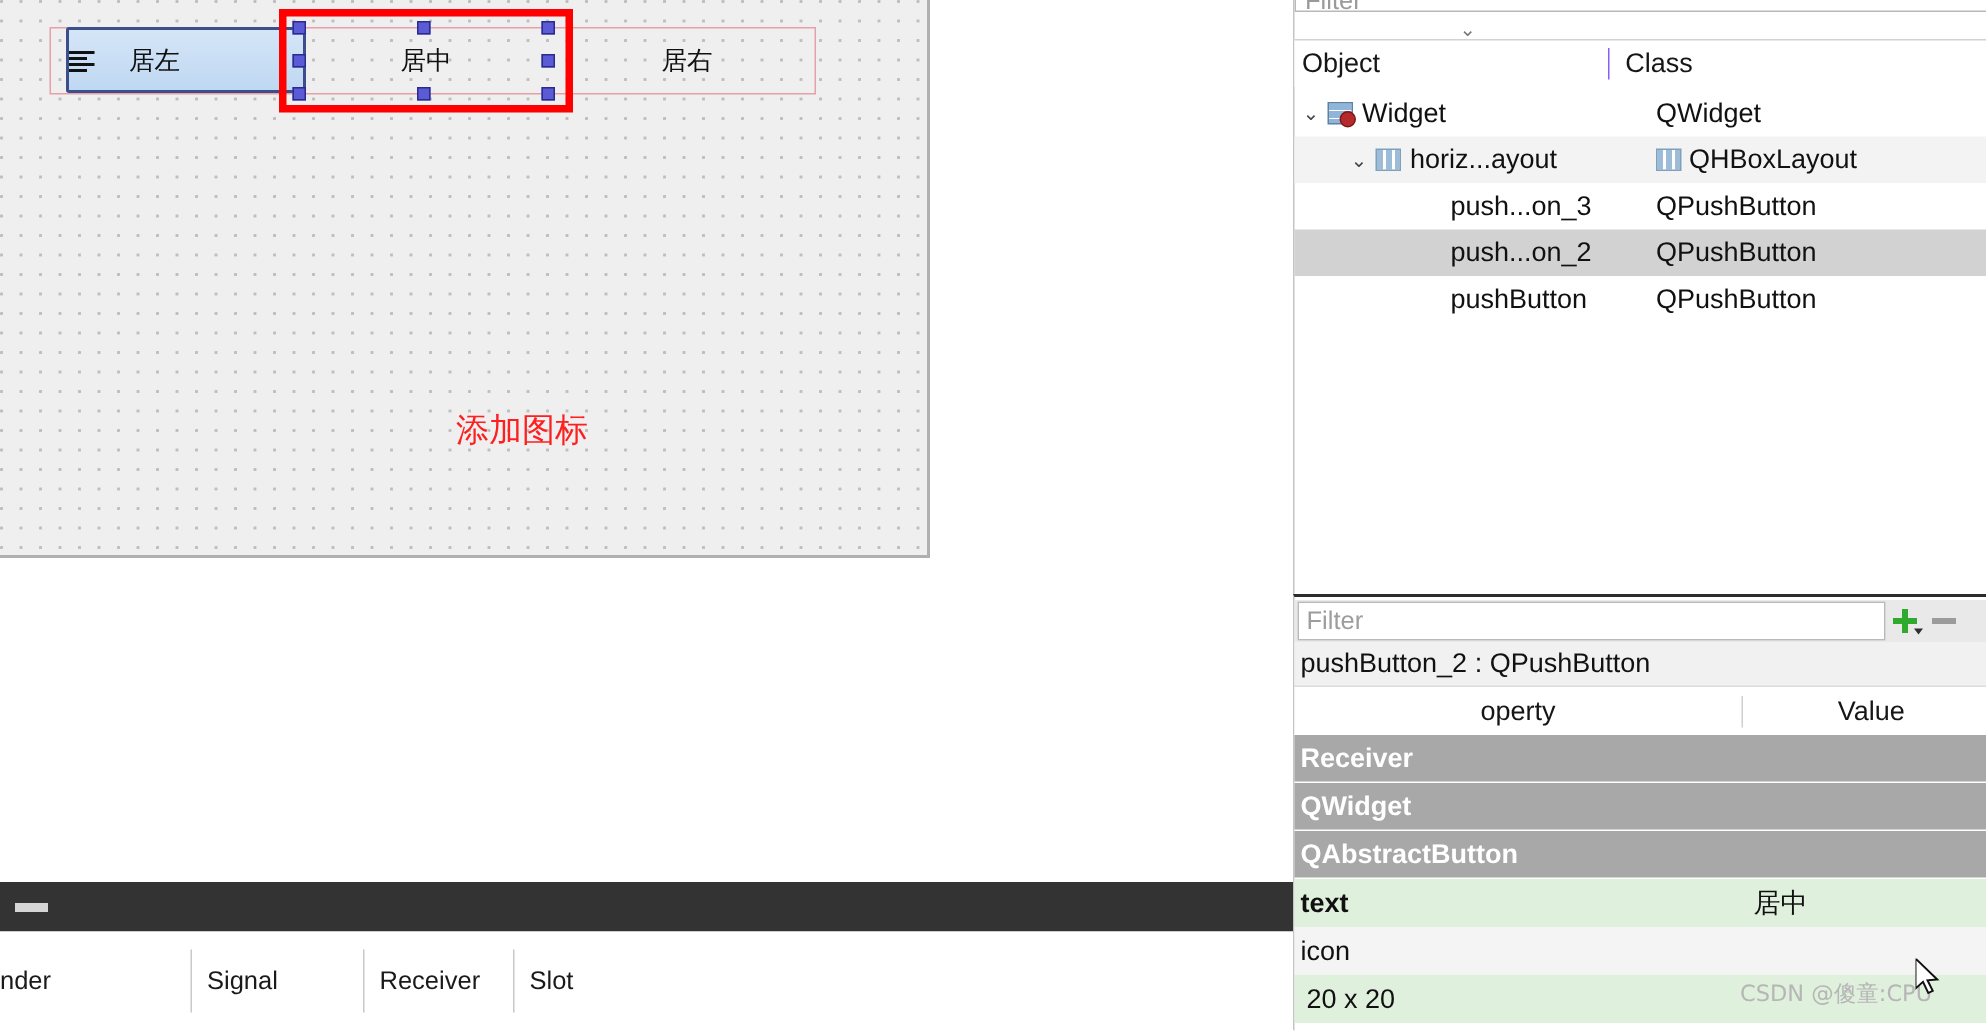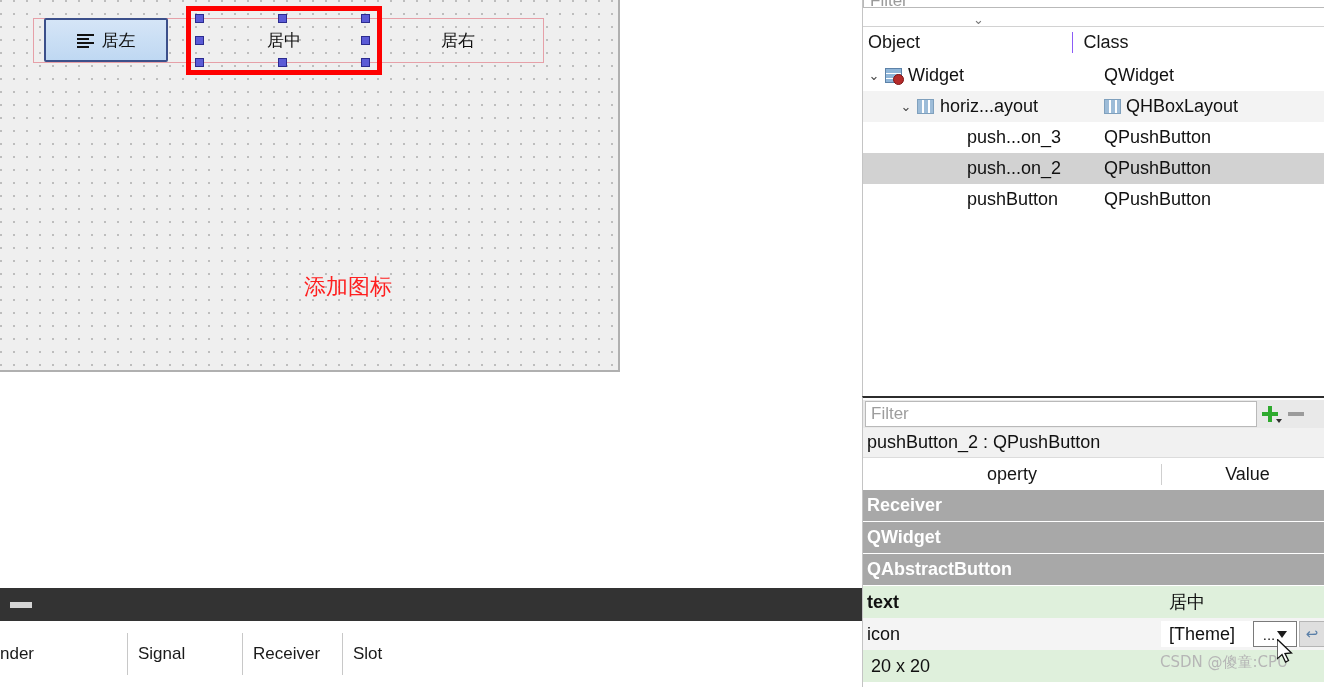--- a/index.html
+++ b/index.html
@@ -31,25 +31,25 @@
     border: 1px solid #e6a0a8;
     background: transparent;
   }
   .btn-cell {
     position: absolute; top: 0; height: 45px;
     display: flex; align-items: center; justify-content: center;
     font-family: "DejaVu Sans", "Liberation Sans", sans-serif;
     font-size: 17px; color: #101010;
   }
   #btn-left {
-    left: 44px; top: 18px; width: 124px; height: 44px;
+    left: 44px; top: 18px; width: 160px; height: 44px;
     background: linear-gradient(#d5e5f7, #bfd8f2);
     border: 2px solid #3b4f8a;
     border-radius: 2px;
-    display: flex; align-items: center; justify-content: center; gap: 8px;
+    display: flex; align-items: center; gap: 23px;
     position: absolute;
     font-family: "DejaVu Sans", "Liberation Sans", sans-serif;
     font-size: 17px; color: #101010;
   }
   .align-icon { display: inline-block; width: 17px; height: 15px; position: relative; }
   .align-icon i {
     position: absolute; left: 0; height: 2px; background: #111; display: block;
   }
   .align-icon i:nth-child(1) { top: 1px;  width: 17px; }
   .align-icon i:nth-child(2) { top: 5px;  width: 12px; }
@@ -386,28 +386,20 @@
       <div class="pe-row pe-group">QWidget</div>
       <div class="pe-row pe-group">QAbstractButton</div>
 
       <div class="pe-row pe-prop bold">
         <div class="pcell">text</div>
         <div class="vcell">居中</div>
       </div>
 
       <div class="pe-row pe-prop selected">
         <div class="pcell">icon</div>
-        <div class="vcell" style="padding-right:0;">
-          <span>[Theme]</span>
-          <span id="icon-editbtn">
-            <span>...</span>
-            <span id="icon-dropdown-arrow"></span>
-          </span>
-          <span id="icon-resetbtn">↩</span>
-        </div>
       </div>
 
       <div class="pe-row pe-prop">
         <div class="vcell">20 x 20</div>
       </div>
     </div>
 
   </div>
 
   <div id="mouse-cursor">

